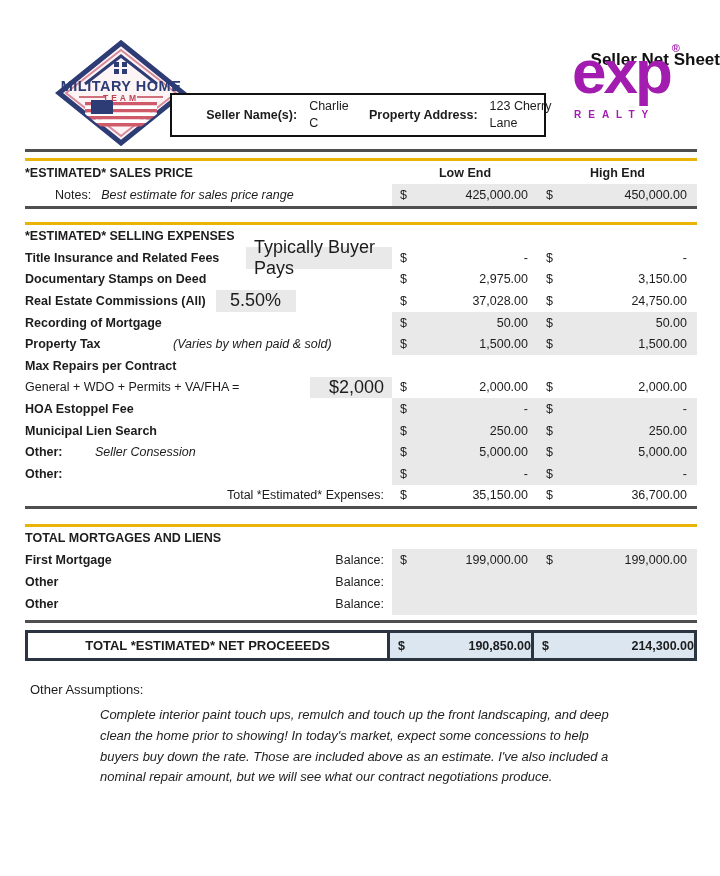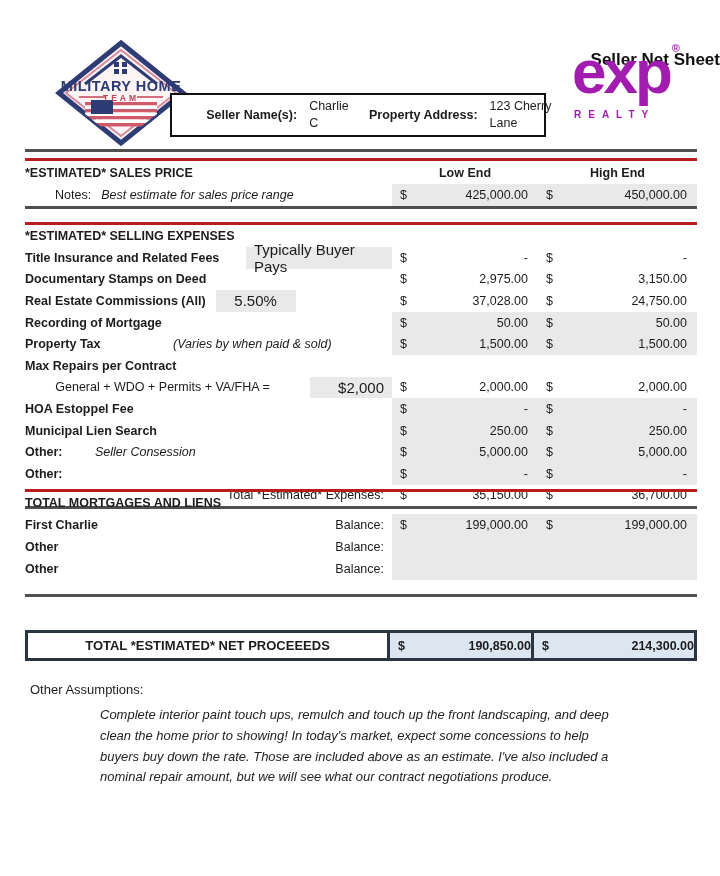--- a/index.html
+++ b/index.html
@@ -16,21 +16,21 @@
                 justify-content:center; gap:2px; font-size:12.5px; }
   .sb-row { display:flex; align-items:center; line-height:1.35; }
   .sb-label { width:152px; text-align:right; font-weight:bold; }
   .sb-value { margin-left:12px; }
   .exp-logo { position:absolute; top:46px; left:572px; width:150px; color:#a21caf; }
   .exp-word { font-size:62px; font-weight:800; letter-spacing:-3px; line-height:0.85;
               font-family:"Liberation Sans", sans-serif; }
   .exp-reg { font-size:11px; vertical-align:top; position:relative; top:-2px; left:2px; font-weight:bold; }
   .exp-sub { font-size:10px; font-weight:bold; letter-spacing:7px; margin-top:10px; margin-left:2px; }
   .hline { position:absolute; left:25px; width:672px; height:3px; background:#4f4f4f; }
-  .section { border-top:3px solid #b91c1c; border-bottom:3px solid #4f4f4f; }
+  .section { border-top:3px solid #eab308; border-bottom:3px solid #4f4f4f; }
   .row { display:flex; align-items:center; height:21.6px; font-size:12.5px; }
   .row-left { display:flex; align-items:center; width:367px; height:100%; }
   .vals { display:flex; width:305px; height:100%; }
   .vals.gray { background:#e9e9e9; }
   .cell { display:flex; align-items:center; height:100%; }
   .cell.low { width:146px; }
   .cell.high { width:159px; }
   .cell .cur { padding-left:8px; }
   .cell .amt { margin-left:auto; padding-right:10px; }
   .b { font-weight:bold; }
@@ -38,31 +38,31 @@
   .sec-title { font-size:12.5px; font-weight:bold; display:flex; align-items:center; }
 
   
   .sales { position:absolute; top:158px; left:25px; width:672px; }
   .sales .head-row { height:23px; }
   .col-head { text-align:center; font-weight:bold; }
 
   
   .expenses { position:absolute; top:222px; left:25px; width:672px; }
   .exp-title-row { height:22px; display:flex; align-items:center; }
-  .mid-cell { background:#e9e9e9; font-size:15px; display:flex; align-items:center; height:100%; }
+  .mid-cell { background:#e9e9e9; font-size:18px; display:flex; align-items:center; height:100%; }
   .mid-tbp { margin-left:auto; width:146px; padding-left:8px; }
   .mid-pct { margin-left:10px; width:80px; justify-content:center; }
   .mid-2000 { margin-left:auto; width:82px; justify-content:flex-end; padding-right:8px; }
   .lbl-w148 { width:148px; }
   .lbl-w70 { width:70px; }
-  .gen-label { flex:1; text-align:center; padding-right:10px; }
+  .gen-label { flex:1; text-align:left; padding-right:10px; }
   .total-label { flex:1; text-align:right; padding-right:8px; }
 
   
-  .mortgages { position:absolute; top:489px; left:25px; width:672px; padding-bottom:14px; }
+  .mortgages { position:absolute; top:524px; left:25px; width:672px; padding-bottom:5px; }
   .mort-row { height:22px; }
   .bal-label { margin-left:auto; padding-right:8px; }
 
   
   .netbox { position:absolute; top:630px; left:25px; width:672px; height:31px;
             border:3px solid #2b3441; display:flex; background:#fff; }
   .net-label { width:362px; display:flex; align-items:center; justify-content:center;
                font-weight:bold; font-size:13px; border-right:3px solid #2b3441; }
   .net-cell { display:flex; align-items:center; background:#dce6f1; font-weight:bold; font-size:12.5px; }
   .net-low { width:144px; border-right:3px solid #2b3441; }
@@ -347,21 +347,21 @@
           </div>
       </div>
     </div>
   </div>
 
   <div class="mortgages section">
     <div class="exp-title-row sec-title">TOTAL MORTGAGES AND LIENS</div>
 
     <div class="row mort-row">
       <div class="row-left">
-        <span class="b">First Charlie</span>
+        <span class="b">First Mortgage</span>
         <span class="bal-label">Balance:</span>
       </div>
       <div class="vals gray">
         <div class="cell low">
             <span class="cur">$</span>
             <span class="amt">199,000.00</span>
           </div>
         <div class="cell high">
             <span class="cur">$</span>
             <span class="amt">199,000.00</span>

